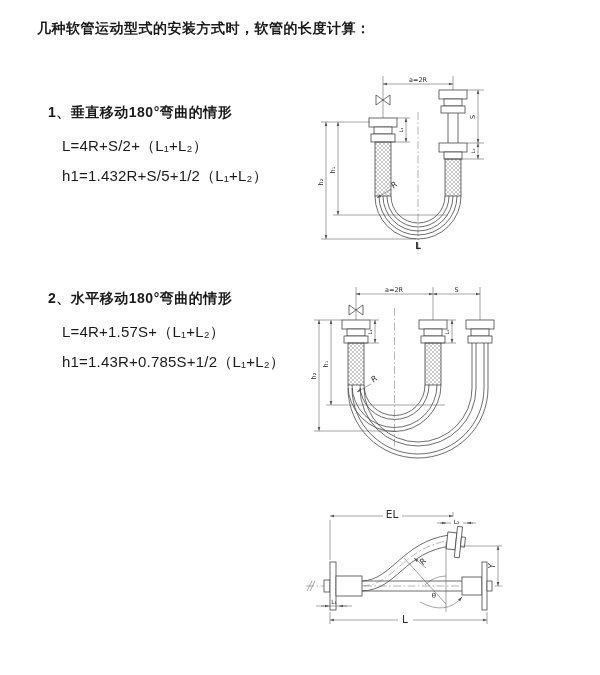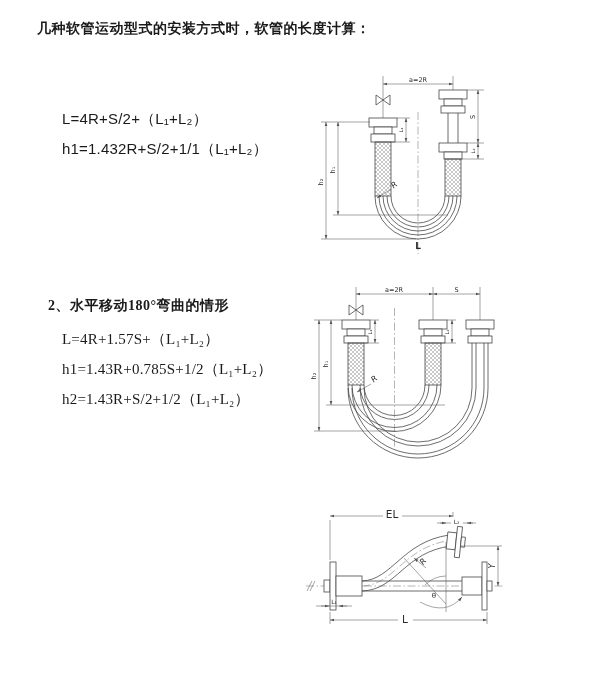--- a/index.html
+++ b/index.html
@@ -6,21 +6,21 @@
   .page{
     position:relative;width:535px;height:675px;background:#ffffff;
     font-family:"Liberation Sans","DejaVu Sans",sans-serif;color:#1a1a1a;
     overflow:hidden;
   }
   .title{
     position:absolute;left:37px;top:20px;
     font-size:14px;font-weight:700;letter-spacing:.5px;white-space:nowrap;
   }
   .sec{position:absolute;left:48px;}
-  .sec1{top:104px;} .sec2{top:297px;font-family:Liberation Serif, serif;} .sec3{top:514px;}
+  .sec1{top:104px;} .sec2{top:290px;} .sec3{top:514px;}
   .sec-heading{font-size:14px;font-weight:700;letter-spacing:.5px;margin:0 0 9px 0;white-space:nowrap;}
   .formula{
     font-size:15px;font-weight:400;margin-left:14px;height:30px;line-height:30px;
     white-space:nowrap;letter-spacing:.2px;
   }
   svg.diag{position:absolute;}
   .d1{left:310px;top:70px;} .d2{left:305px;top:280px;} .d3{left:300px;top:498px;}
   svg.diag .ln{stroke:#474747;stroke-width:.8;fill:none;}
   svg.diag .dl{stroke:#5a5a5a;stroke-width:.55;fill:none;}
   svg.diag .cl{stroke:#6a6a6a;stroke-width:.5;fill:none;stroke-dasharray:8 2.5 1.5 2.5;}
@@ -34,29 +34,29 @@
   svg.diag text.huge{font-size:10.5px;}
 </style>
 </head>
 <body>
 
 <div class="page">
 
   <div class="title">几种软管运动型式的安装方式时，软管的长度计算：</div>
 
   <section class="sec sec1">
+    <div class="sec-heading">1、垂直移动180°弯曲的情形</div>
     <div class="formula">L=4R+S/2+（L₁+L₂）</div>
-    <div class="formula">h1=1.432R+S/2+1/1（L₁+L₂）</div>
+    <div class="formula">h1=1.432R+S/5+1/2（L₁+L₂）</div>
   </section>
 
   <section class="sec sec2">
     <div class="sec-heading">2、水平移动180°弯曲的情形</div>
     <div class="formula">L=4R+1.57S+（L₁+L₂）</div>
     <div class="formula">h1=1.43R+0.785S+1/2（L₁+L₂）</div>
-    <div class="formula">h2=1.43R+S/2+1/2（L₁+L₂）</div>
   </section>
 
 
   <svg class="diag d1" width="285" height="195" viewBox="0 0 285 195">
     <defs>
       <marker id="ar1" viewBox="0 0 10 10" refX="9" refY="5" markerWidth="9" markerHeight="9" orient="auto-start-reverse">
           <path d="M0,2 L9,5 L0,8 z" fill="#555"></path>
         </marker>
       <pattern id="h1a" width="4" height="4" patternUnits="userSpaceOnUse">
         <path d="M0,0 L4,4 M4,0 L0,4" stroke="#777" stroke-width="0.4"></path>

